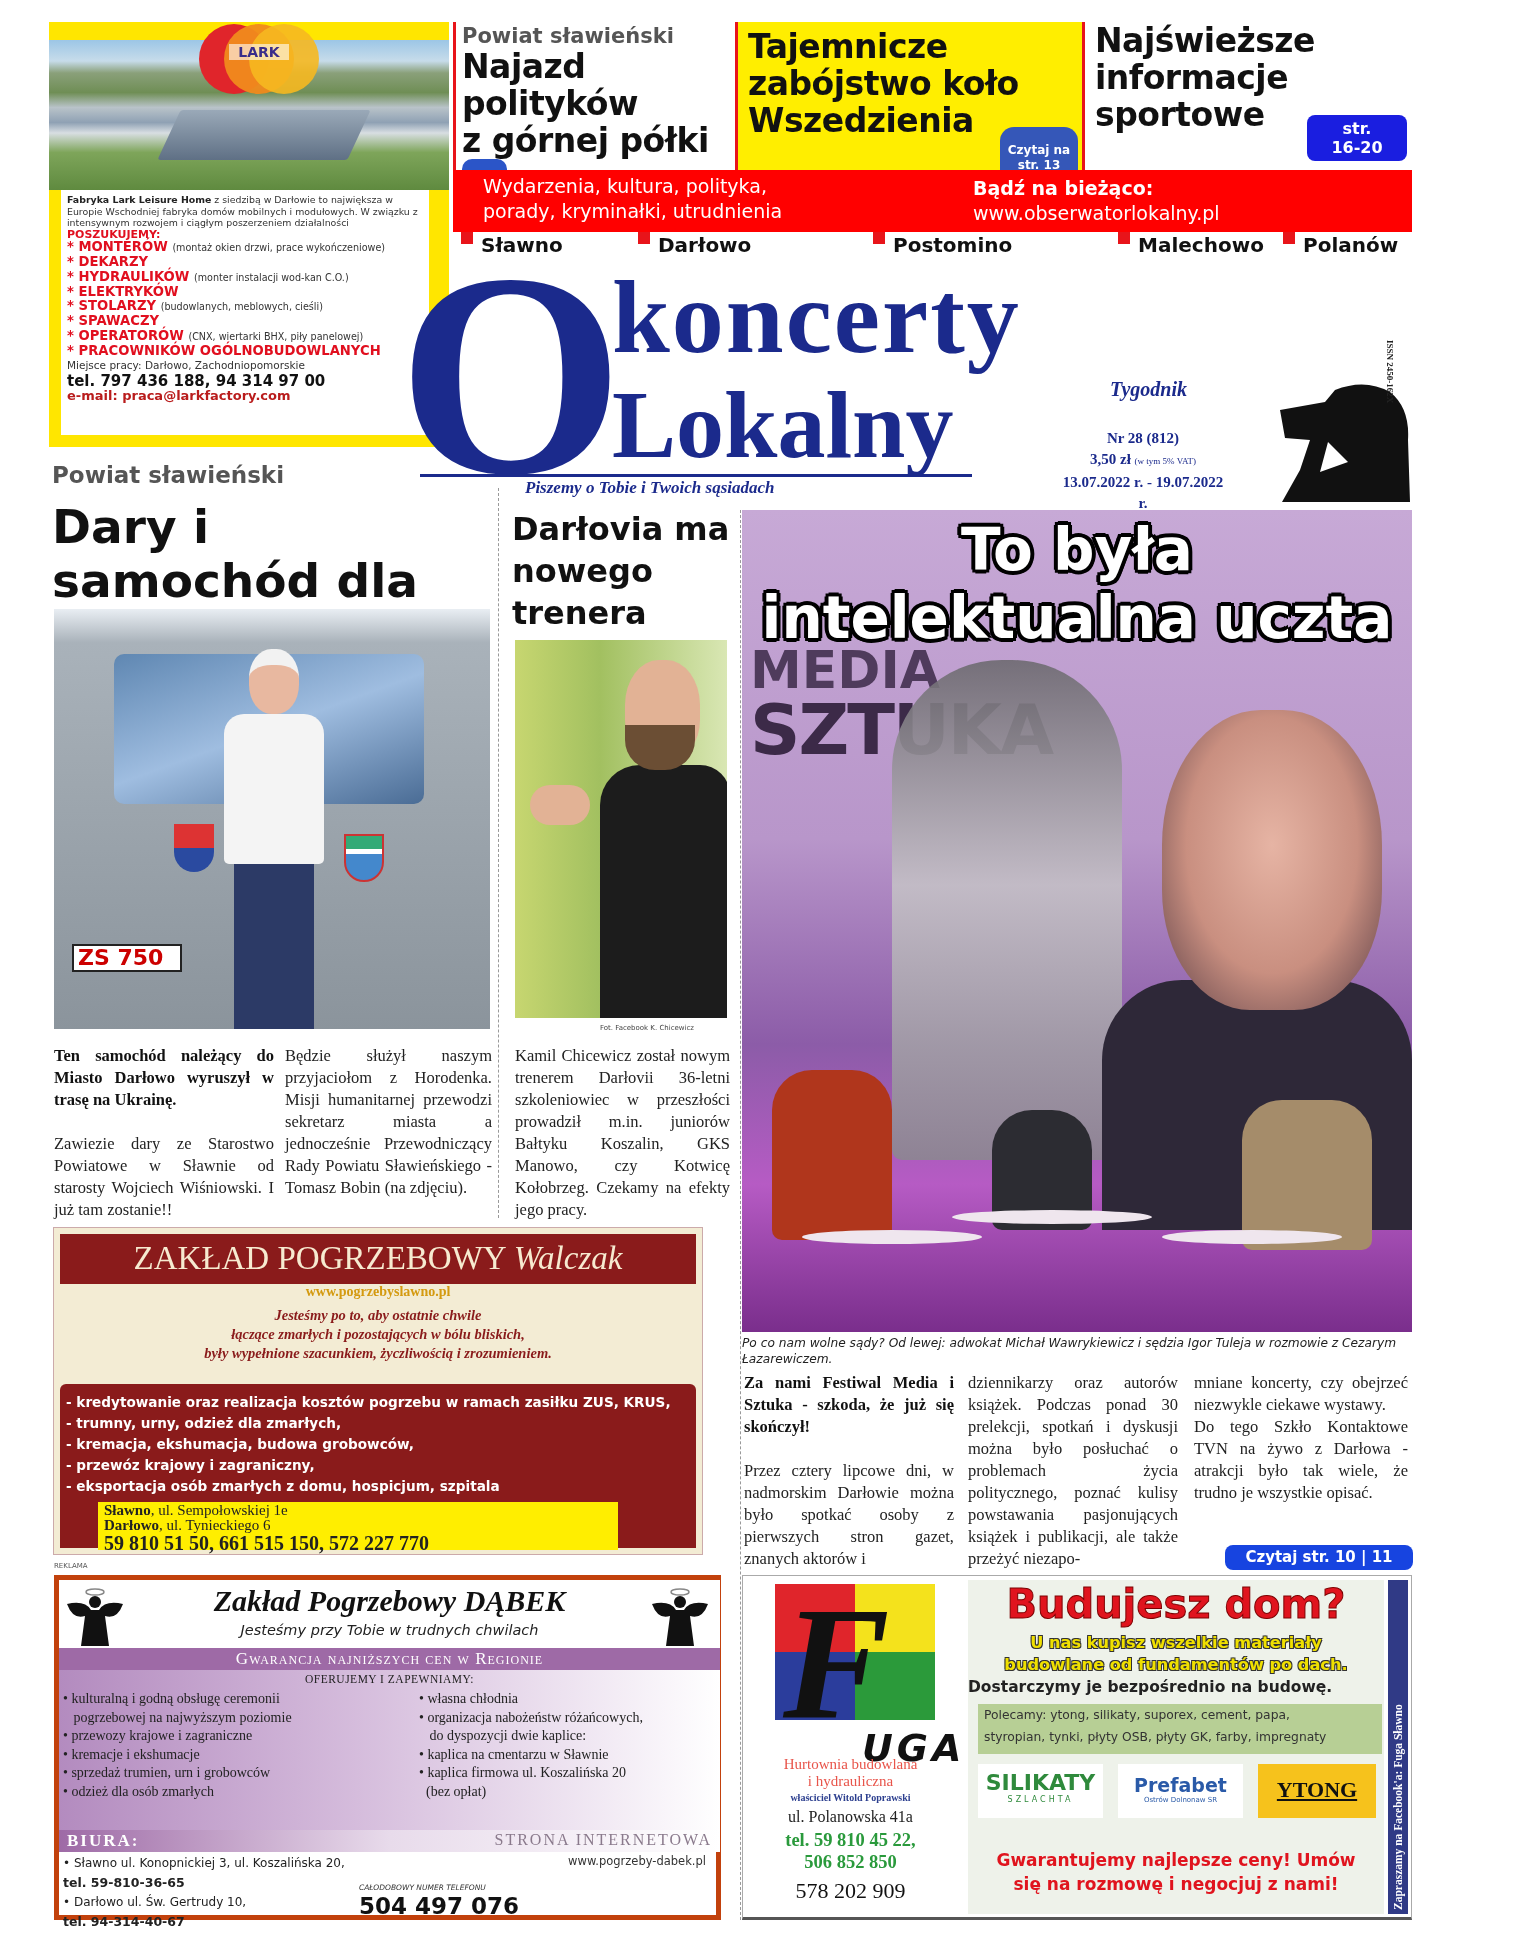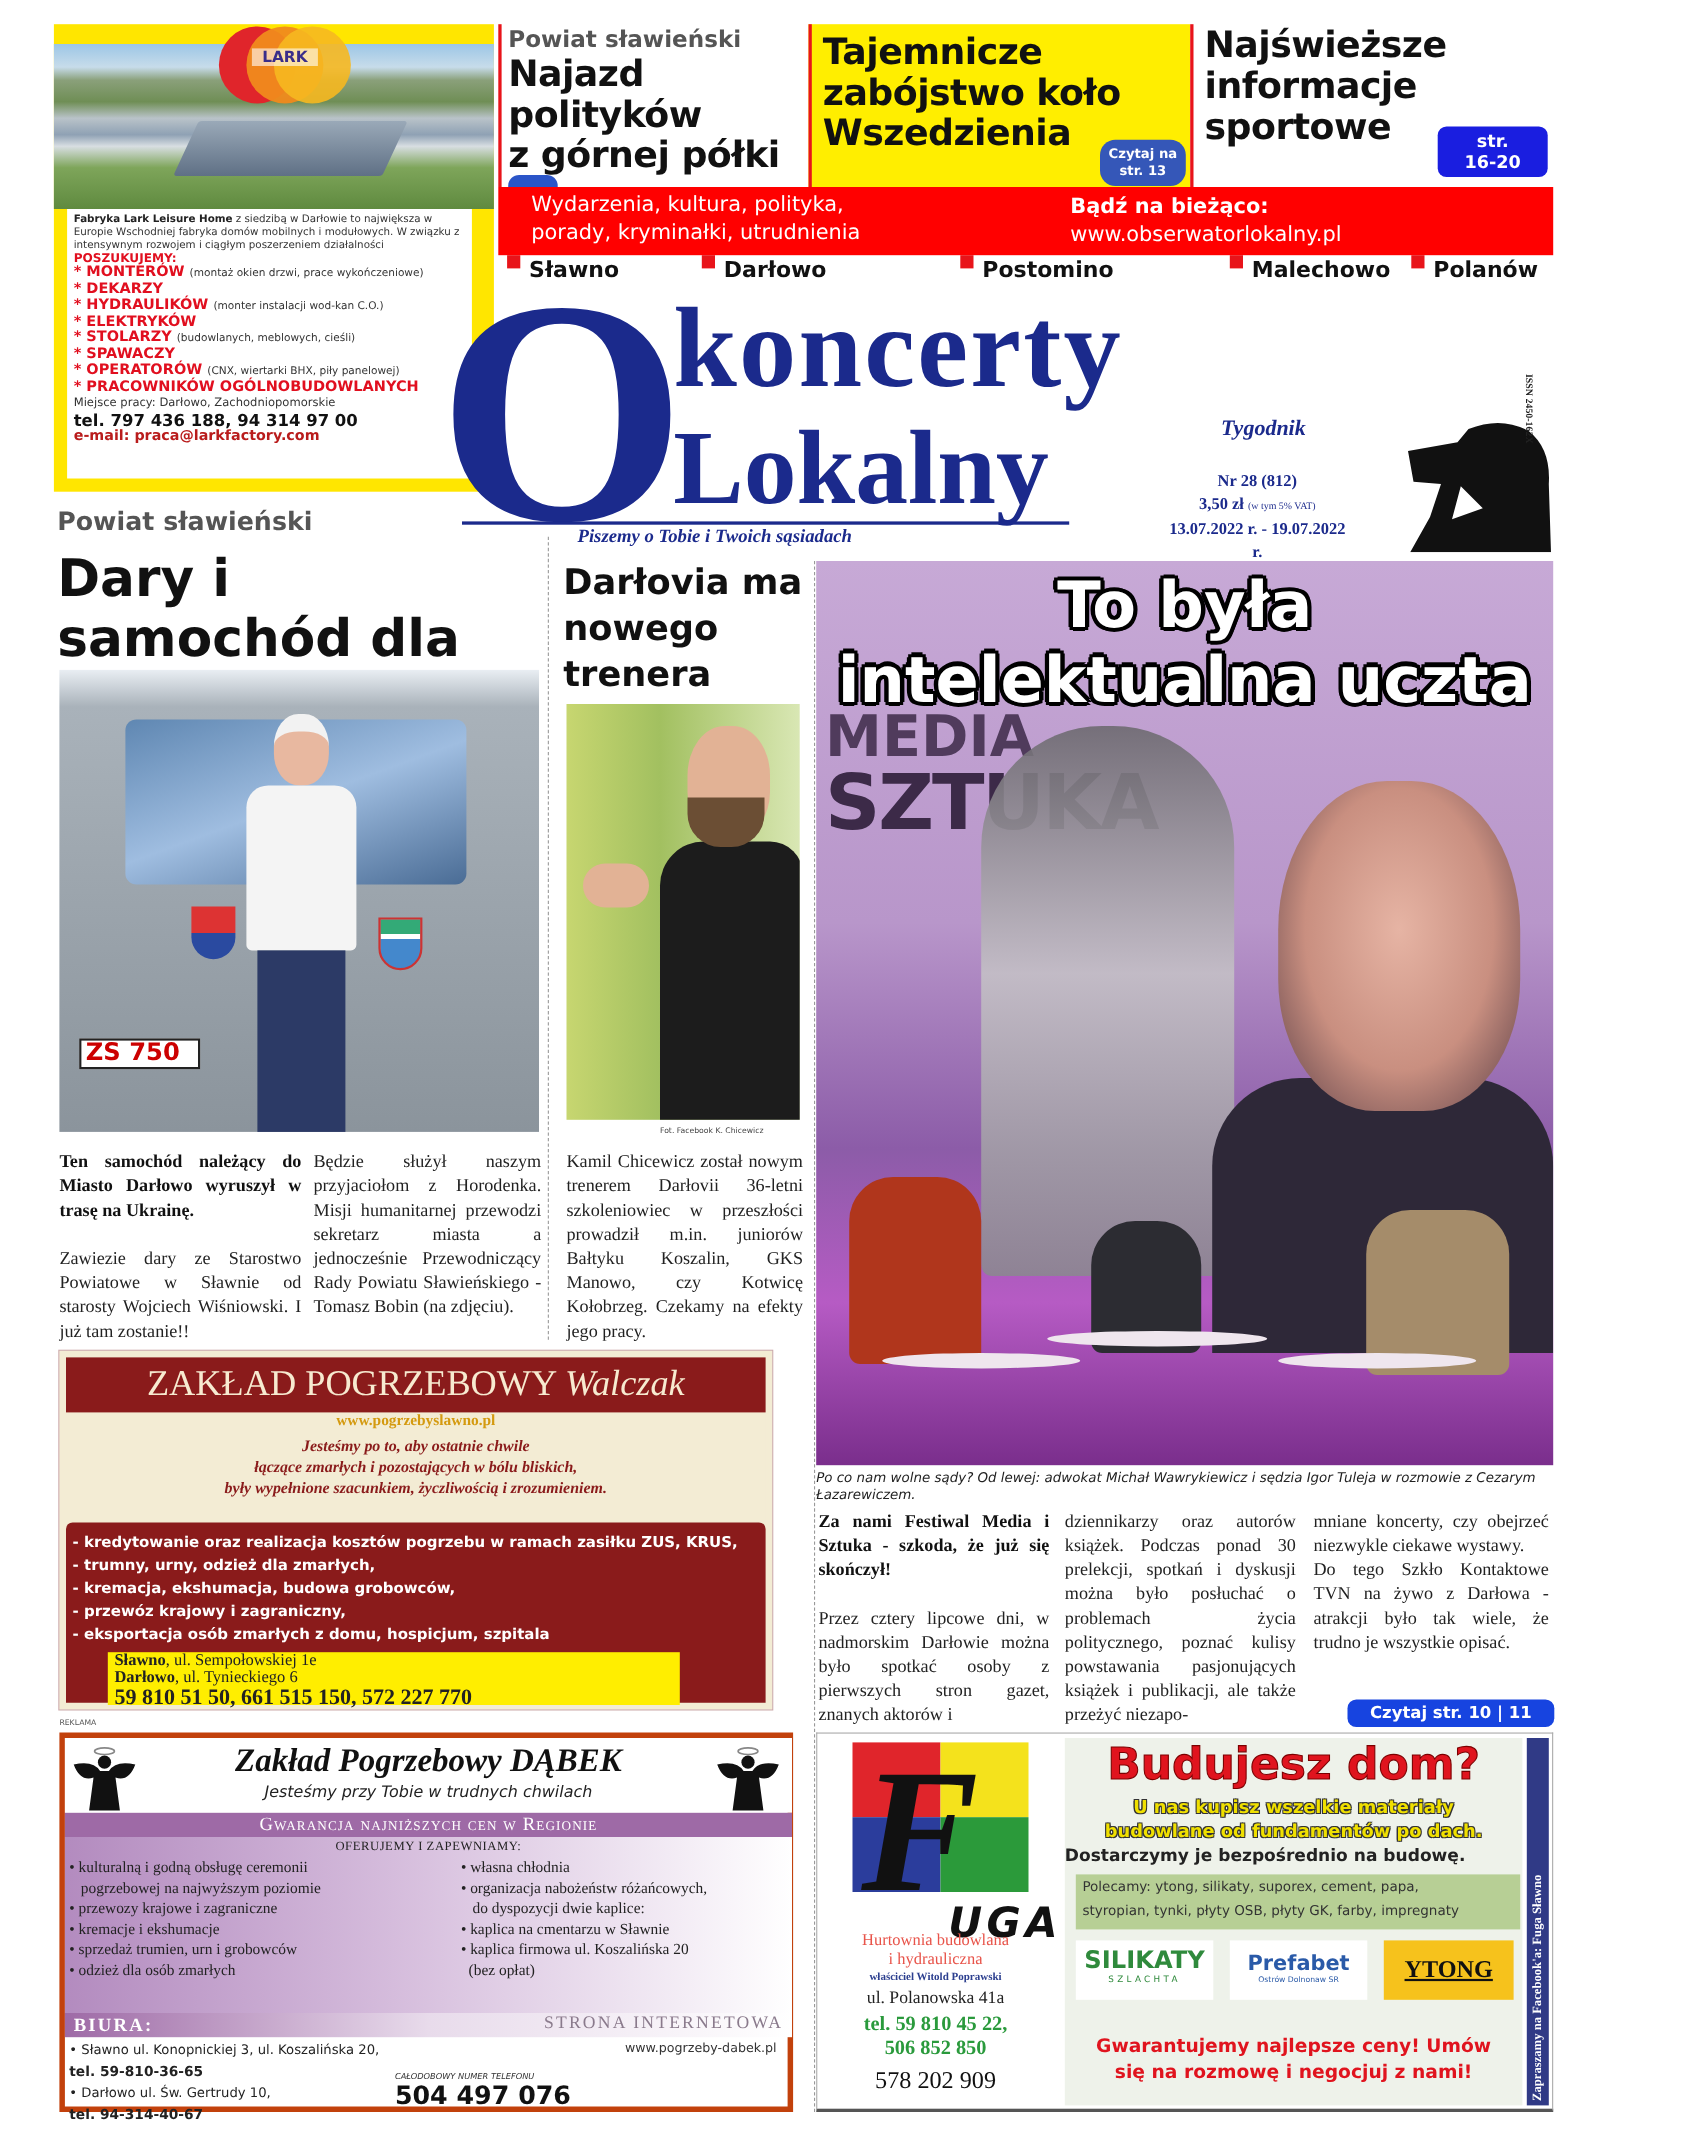--- a/index.html
+++ b/index.html
@@ -27,21 +27,21 @@
 
   
   .hbox { position: absolute; top: 22px; height: 148px; border-left: 3px solid #e8141a; }
   #hb1 { left: 453px; width: 282px; background: #fff; padding: 2px 0 0 6px; }
   #hb2 { left: 735px; width: 347px; background: #ffee00; padding: 0 0 0 10px; }
   #hb3 { left: 1082px; width: 330px; background: #fff; padding: 0 0 0 10px; }
   .kicker { font-size: 21px; font-weight: bold; color: #555; line-height: 24px; }
   .bighead { font-size: 33px; font-weight: bold; line-height: 37px; color: #111; letter-spacing: -0.5px; }
   .pill { display: inline-block; background: #2b55c8; color: #fff; font-weight: bold; border-radius: 10px; text-align: center; }
   #hb1 .pill { font-size: 12px; padding: 2px 6px; vertical-align: bottom; }
-  #hb2 .pill { position: absolute; left: 262px; top: 105px; width: 78px; font-size: 12px; line-height: 15px; padding: 6px 2px; background:#3557b8; border-radius: 14px;}
+  #hb2 .pill { position: absolute; left: 262px; top: 105px; width: 78px; font-size: 12px; line-height: 15px; padding: 16px 2px; background:#3557b8; border-radius: 14px;}
   #hb3 .pill { position: absolute; left: 222px; top: 93px; width: 100px; font-size: 16px; line-height: 19px; padding: 4px; background:#1a1ee0; border-radius: 8px;}
 
   #redbar { left: 453px; top: 170px; width: 959px; height: 62px; background: #ff0000; color: #fff; }
   #redbar .l { position:absolute; left: 30px; top: 4px; font-size: 19px; line-height: 25px; }
   #redbar .r { position:absolute; left: 520px; top: 6px; font-size: 19px; line-height: 25px; }
   #redbar .r b { font-size: 19px; }
 
   #towns { left: 453px; top: 232px; width: 959px; height: 28px; }
   .town { position: absolute; top: 0; font-size: 20px; font-weight: bold; line-height: 26px; }
   .town .sq { display:inline-block; width: 12px; height: 12px; background:#e8141a; margin-right: 8px; vertical-align: 8px; }

